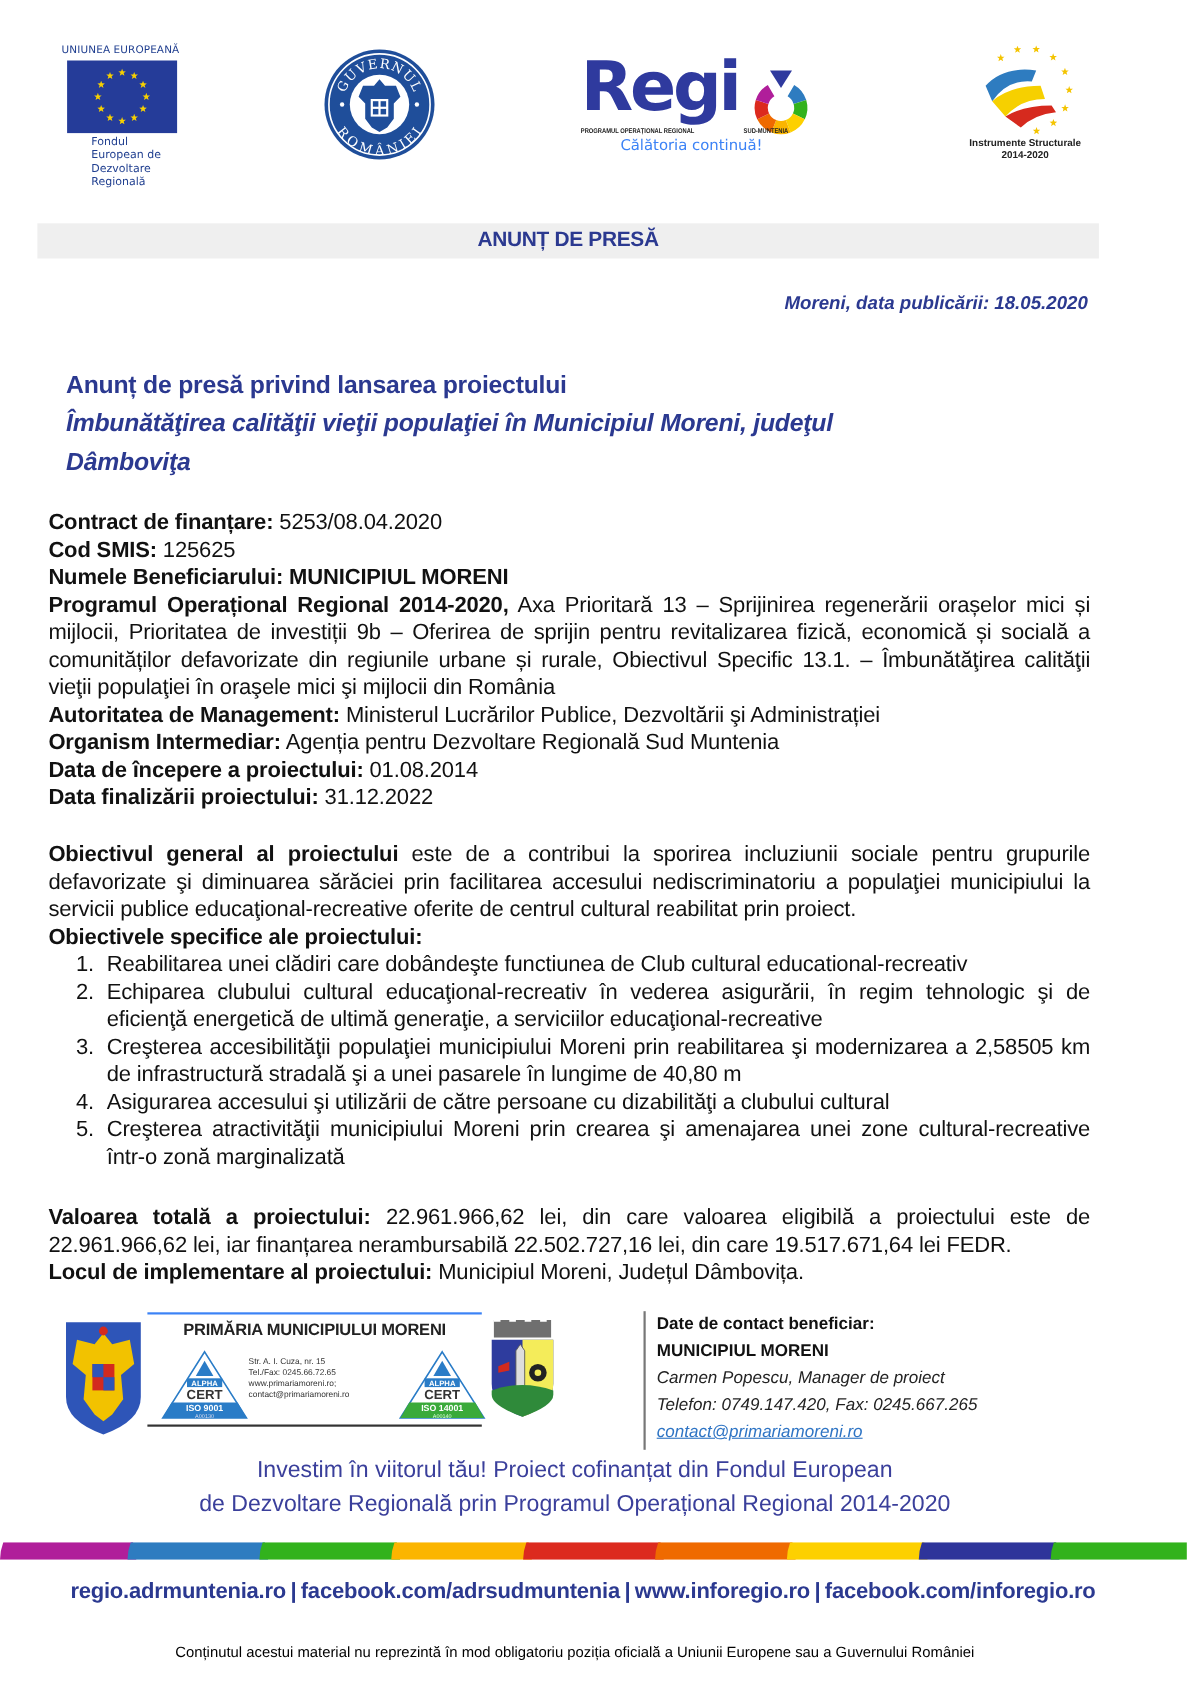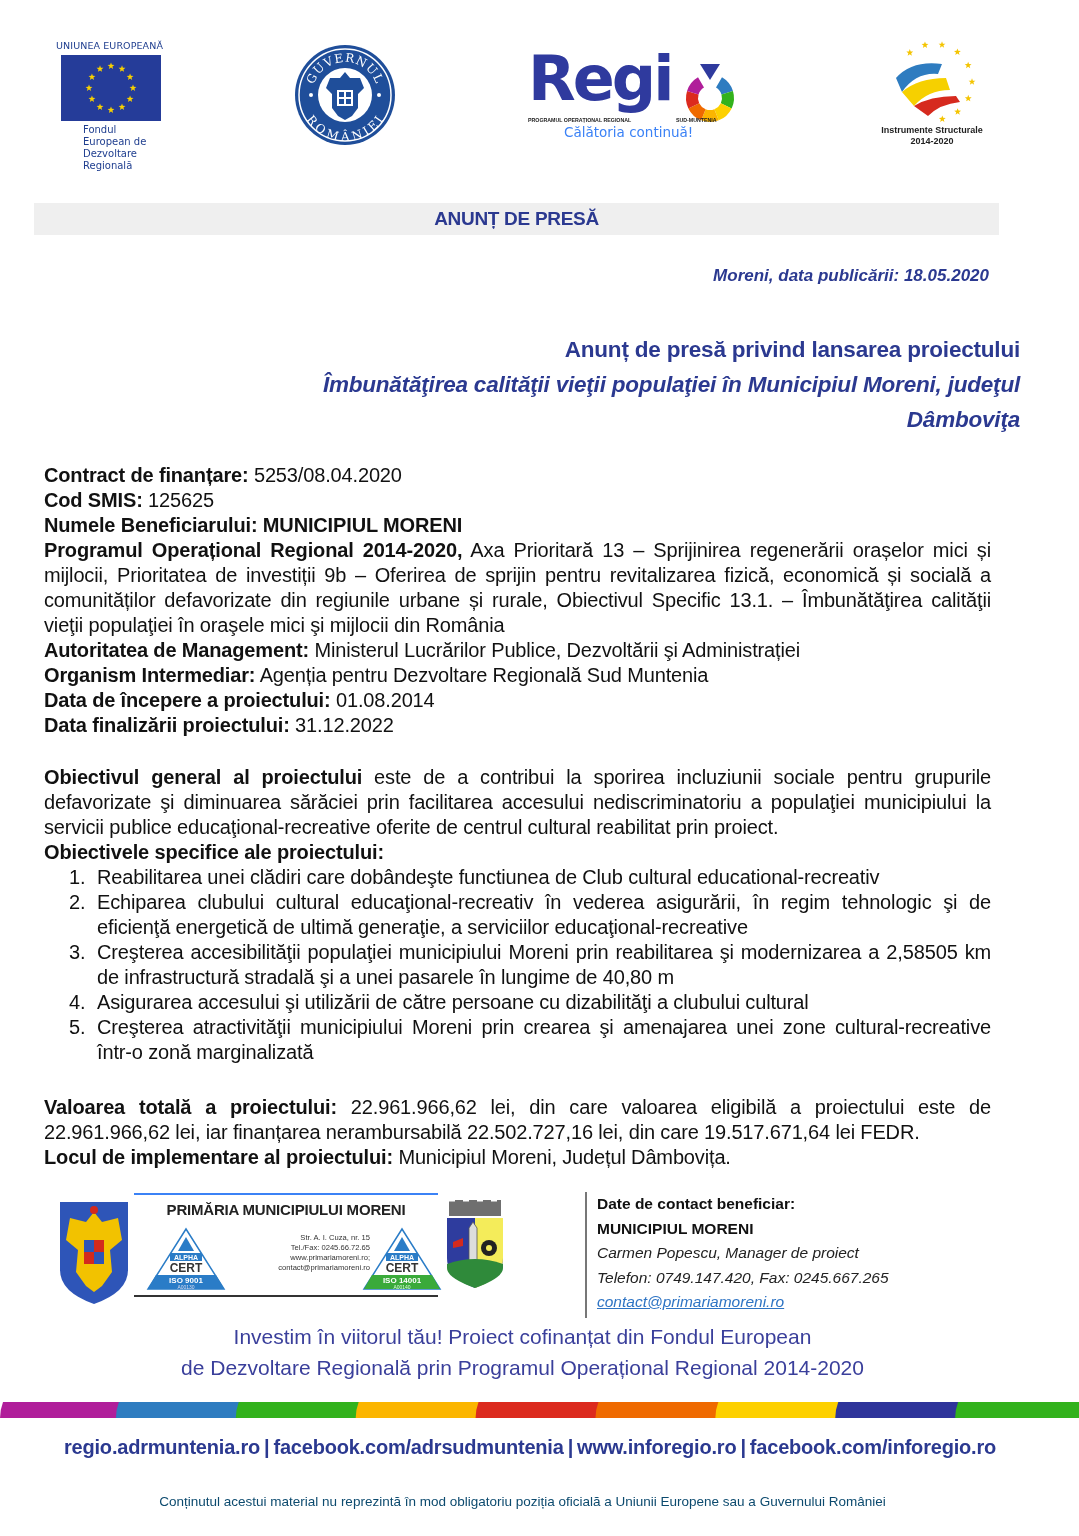--- a/index.html
+++ b/index.html
@@ -27,57 +27,57 @@
 
   .is-logo { left: 872px; top: 38px; width: 120px; height: 112px; text-align: center; }
   .is-logo .cap { position: absolute; left: 0; width: 120px; top: 87px; font-size: 9px; font-weight: bold; color: #222; line-height: 11px; }
 
   
   .banner { left: 34px; top: 203px; width: 965px; height: 32px; background: #efefef; text-align: center; }
   .banner span { font-family: "Liberation Sans", sans-serif; font-weight: bold; font-size: 19px; color: #2b3990; line-height: 32px; letter-spacing: -0.3px; }
 
   .pubdate { right: 90px; top: 266px; font-style: italic; font-weight: bold; font-size: 17px; color: #2b3990; }
 
-  .doc-title { left: 60px; width: 960px; top: 332px; text-align: right; color: #2b3990; font-weight: bold; font-size: 22.5px; line-height: 35px; letter-spacing: -0.2px; }
+  .doc-title { left: 60px; width: 960px; top: 332px; text-align: left; color: #2b3990; font-weight: bold; font-size: 22.5px; line-height: 35px; letter-spacing: -0.2px; }
   .doc-title .sub { font-style: italic; }
 
   
   .body { left: 44px; width: 947px; font-size: 20px; line-height: 25px; color: #111; letter-spacing: -0.15px; }
   .body b { font-weight: bold; }
   .justify { text-align: justify; }
   .facts { top: 463px; }
   .objective { top: 765px; }
   .objlist { list-style: none; }
   .objlist li { position: relative; padding-left: 53px; text-align: justify; }
   .objlist li .num { position: absolute; left: 25px; }
   .values { top: 1095px; }
 
   
   .coat-ro { left: 58px; top: 1200px; }
   .primaria { left: 134px; top: 1193px; width: 304px; height: 104px; border-top: 2px solid #3b82f6; border-bottom: 2px solid #333; }
   .primaria .name { position: absolute; left: 0; width: 304px; top: 6px; text-align: center; font-weight: bold; font-size: 15px; color: #222; letter-spacing: -0.2px; }
-  .primaria .addr { position: absolute; left: 116px; width: 120px; top: 38px; text-align: right; font-size: 7.6px; line-height: 10px; color: #333; }
+  .primaria .addr { position: absolute; left: 92px; width: 120px; top: 38px; text-align: left; font-size: 7.6px; line-height: 10px; color: #333; }
   .cert { position: absolute; top: 32px; }
   .cert.a { left: 12px; }
   .cert.b { left: 228px; }
   .coat-moreni { left: 443px; top: 1198px; }
 
   .contact { left: 585px; top: 1192px; width: 400px; height: 126px; border-left: 2px solid #777; padding-left: 10px; font-size: 15.5px; line-height: 24.5px; }
   .contact .hd { font-weight: bold; color: #111; }
   .contact .it { font-style: italic; color: #222; }
   .contact .mail { font-style: italic; color: #2e74c4; text-decoration: underline; }
 
   .cofin { left: 0; width: 1045px; top: 1321px; text-align: center; color: #3a3f9b; font-size: 21px; line-height: 31px; }
 
   .stripe { left: 0; top: 1402px; width: 1079px; height: 16px; }
 
   .links { left: 0; width: 1060px; top: 1436px; text-align: center; color: #2b3990; font-weight: bold; font-size: 20px; letter-spacing: -0.2px; }
   .links .sep { padding: 0 4px; }
 
-  .disclaimer { left: 0; width: 1045px; top: 1494px; text-align: center; font-size: 13.5px; color: #0c4a6e; }
+  .disclaimer { left: 0; width: 1045px; top: 1494px; text-align: center; font-size: 13.5px; color: #000000; }
 </style>
 </head>
 <body>
 
 <div class="abs eu-logo">
   <div class="cap">UNIUNEA EUROPEANĂ</div>
   <div class="eu-flag">
     <svg width="100" height="66" viewBox="0 0 100 66" id="eu-stars">
         <polygon points="72.00,29.40 72.89,31.78 75.42,31.89 73.44,33.47 74.12,35.91 72.00,34.51 69.88,35.91 70.56,33.47 68.58,31.89 71.11,31.78" fill="#f7d000"></polygon>
         <polygon points="69.05,40.40 69.94,42.78 72.48,42.89 70.49,44.47 71.17,46.91 69.05,45.51 66.94,46.91 67.61,44.47 65.63,42.89 68.16,42.78" fill="#f7d000"></polygon>

